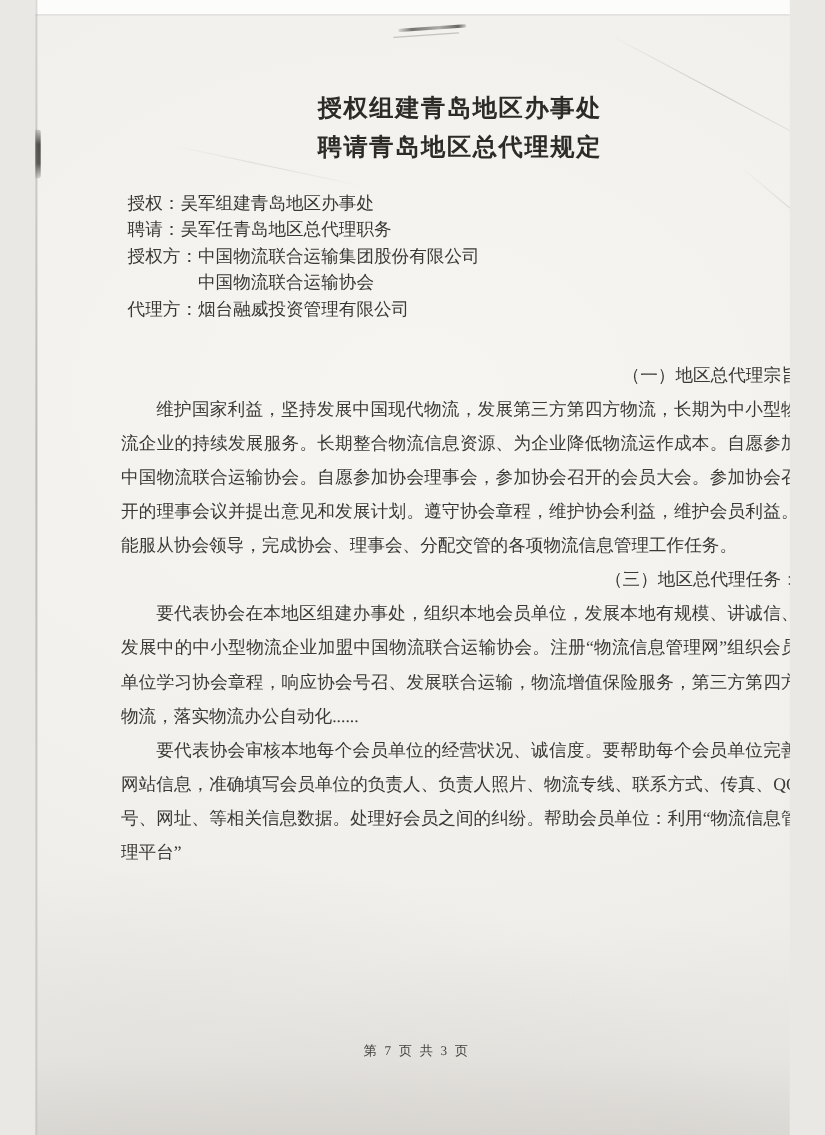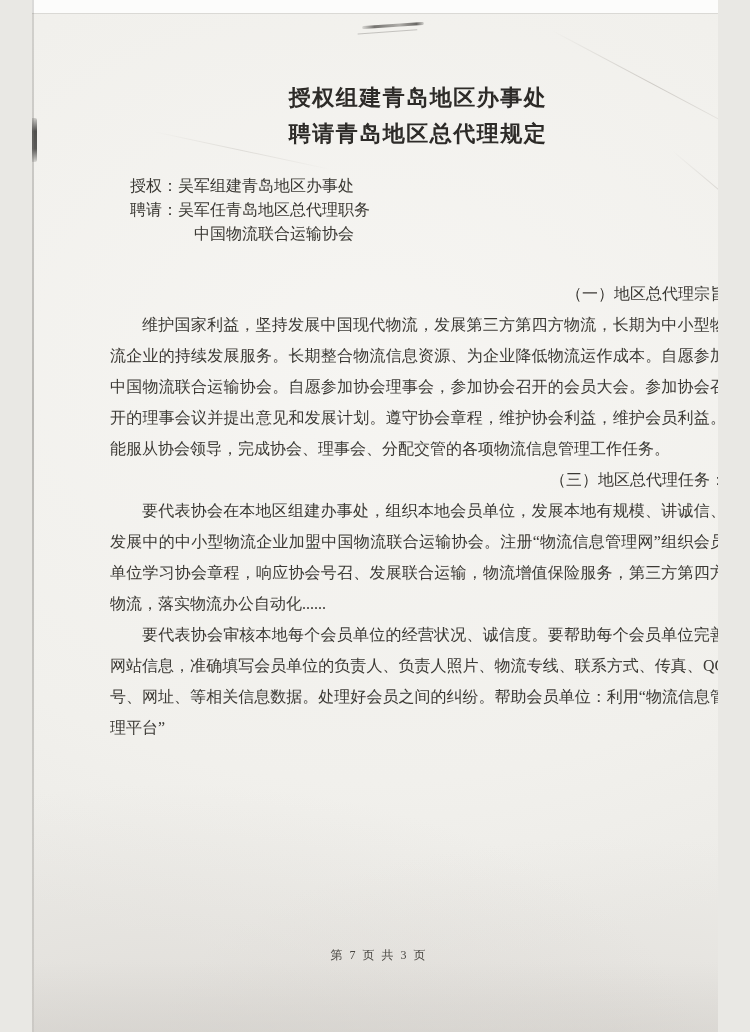--- a/index.html
+++ b/index.html
@@ -72,21 +72,21 @@
     margin-top: 80px;
     text-align: center;
     font-size: 22px;
     line-height: 36px;
     font-weight: 700;
     letter-spacing: 1.5px;
     color: #2d2b28;
   }
   .meta {
     margin-top: 22px;
-    margin-left: 20px;
+    margin-left: 6px;
     font-size: 16px;
     line-height: 24px;
     color: #3a3833;
   }
   .meta-line.indent { padding-left: 4em; }
   .body {
     margin-top: 32px;
     font-size: 16px;
     line-height: 31px;
     text-align: justify;
@@ -123,21 +123,23 @@
   <div class="doc">
 
     <div class="title">
       <div>授权组建青岛地区办事处</div>
       <div>聘请青岛地区总代理规定</div>
     </div>
 
     <div class="meta">
         <div class="meta-line">授权：吴军组建青岛地区办事处</div>
         <div class="meta-line">聘请：吴军任青岛地区总代理职务</div>
+        <div class="meta-line">授权方：中国物流联合运输集团股份有限公司</div>
         <div class="meta-line indent">中国物流联合运输协会</div>
+        <div class="meta-line">代理方：烟台融威投资管理有限公司</div>
       </div>
 
     <div class="body">
         <div class="sec-heading">（一）地区总代理宗旨</div>
         <p class="para">维护国家利益，坚持发展中国现代物流，发展第三方第四方物流，长期为中小型物流企业的持续发展服务。长期整合物流信息资源、为企业降低物流运作成本。自愿参加中国物流联合运输协会。自愿参加协会理事会，参加协会召开的会员大会。参加协会召开的理事会议并提出意见和发展计划。遵守协会章程，维护协会利益，维护会员利益。能服从协会领导，完成协会、理事会、分配交管的各项物流信息管理工作任务。</p>
         <div class="sec-heading">（三）地区总代理任务：</div>
         <p class="para">要代表协会在本地区组建办事处，组织本地会员单位，发展本地有规模、讲诚信、发展中的中小型物流企业加盟中国物流联合运输协会。注册“物流信息管理网”组织会员单位学习协会章程，响应协会号召、发展联合运输，物流增值保险服务，第三方第四方物流，落实物流办公自动化......</p>
         <p class="para">要代表协会审核本地每个会员单位的经营状况、诚信度。要帮助每个会员单位完善网站信息，准确填写会员单位的负责人、负责人照片、物流专线、联系方式、传真、QQ 号、网址、等相关信息数据。处理好会员之间的纠纷。帮助会员单位：利用“物流信息管理平台”</p>
       </div>
 

